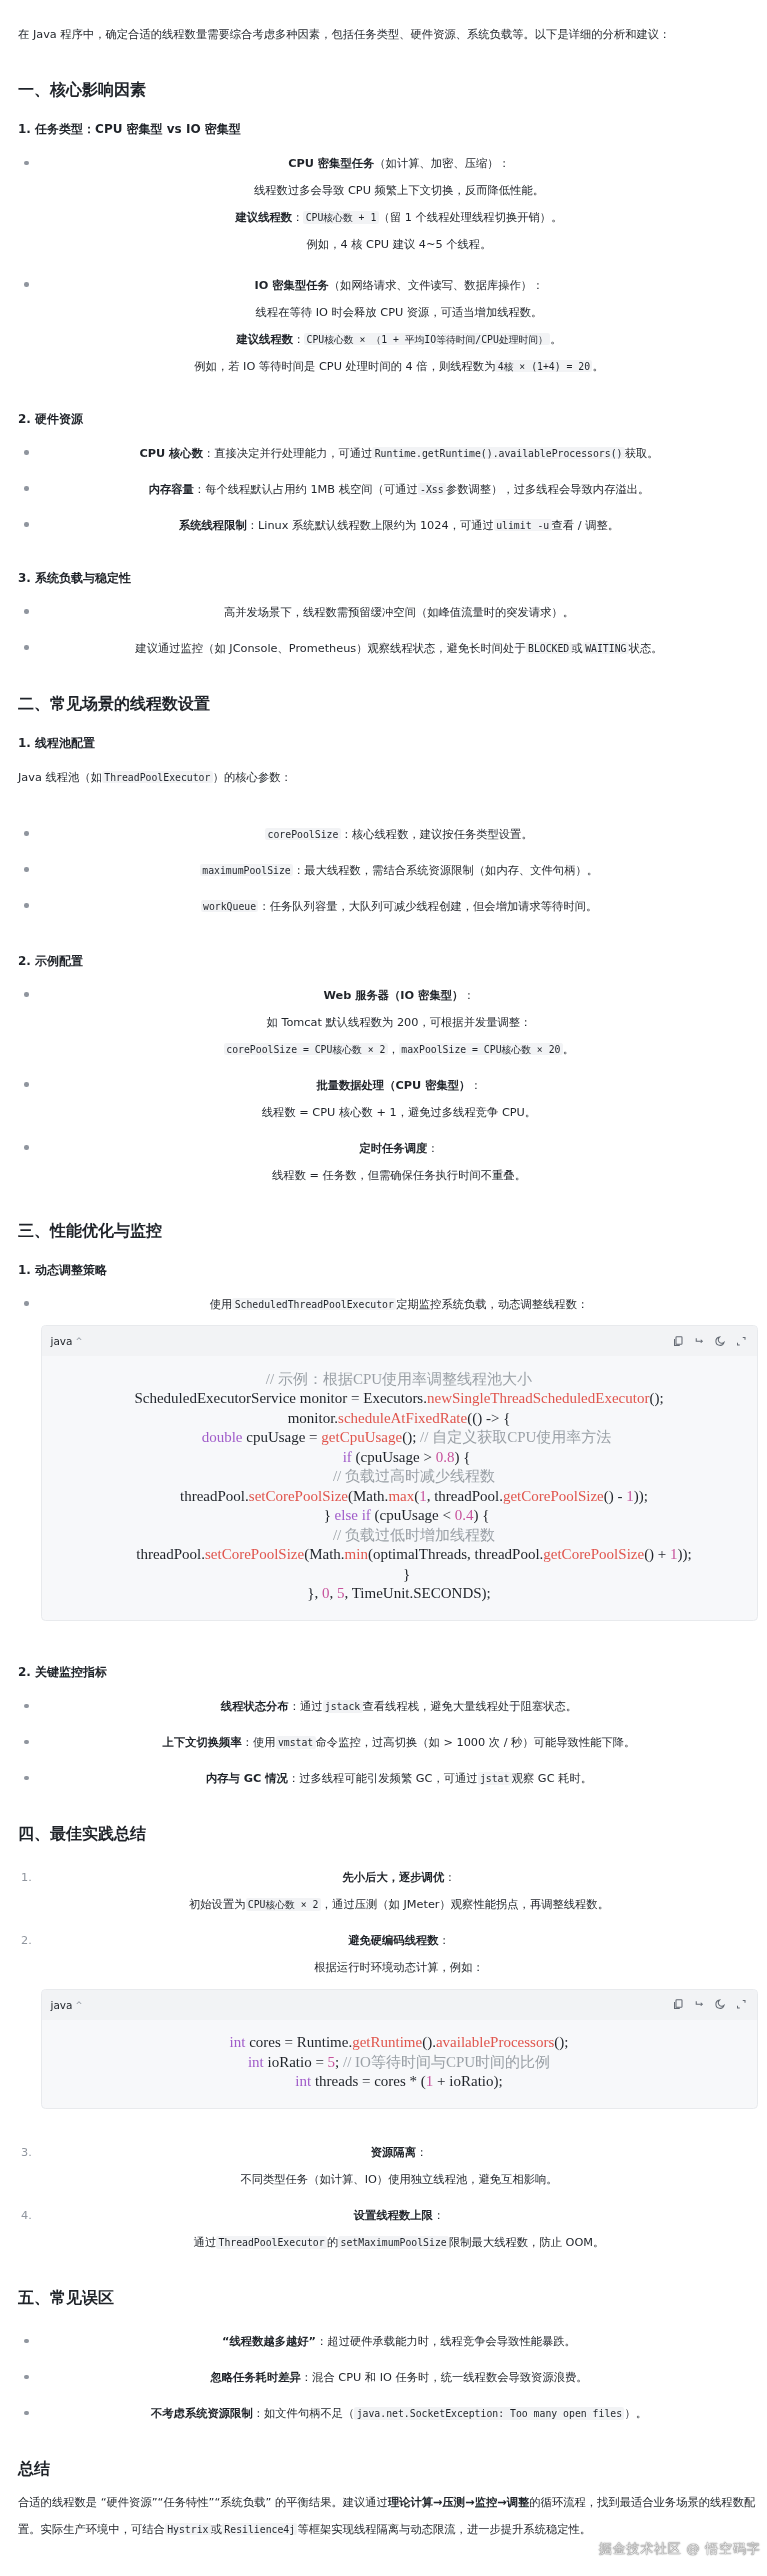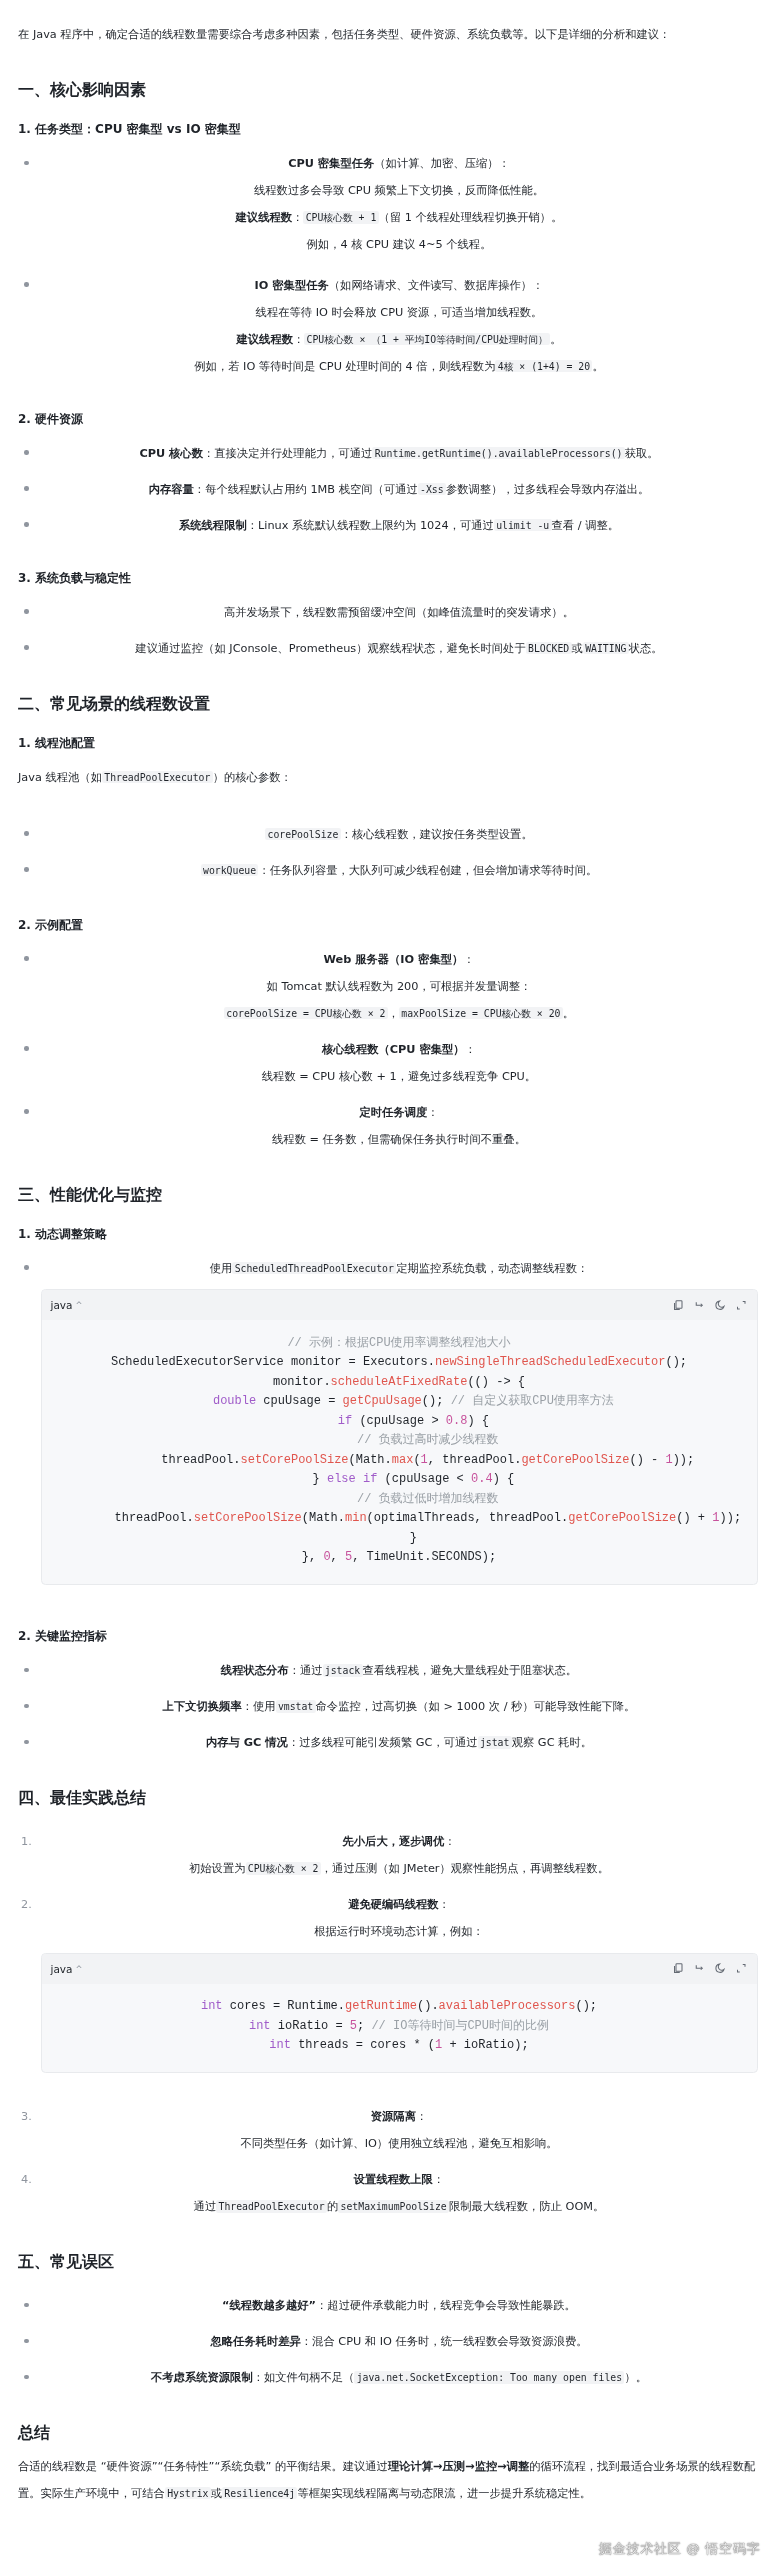--- a/index.html
+++ b/index.html
@@ -53,22 +53,22 @@
     height: 30px; background: #f2f3f5;
     display: flex; align-items: center; justify-content: space-between;
     padding: 0 10.5px 0 9px;
   }
   .code-lang { font-size: 10.5px; color: #1f2329; display: flex; align-items: center; gap: 3px; }
   .code-lang .caret { color: #8f959e; font-size: 8.3px; }
   .code-tools { display: flex; gap: 10.5px; align-items: center; }
   .tool { width: 10.5px; height: 10.5px; display: inline-flex; align-items: center; justify-content: center; cursor: pointer; }
   .tool svg { width: 10.5px; height: 10.5px; stroke: #646a73; fill: none; stroke-width: 1.4; }
   pre.code {
-    font-family: Liberation Mono, monospace;
-    font-size: 12px; line-height: 19.5px; padding: 13.5px 9px 16.5px 9px;
+    font-family: Liberation Serif, serif;
+    font-size: 15px; line-height: 19.5px; padding: 13.5px 9px 16.5px 9px;
     color: #1f2329; white-space: pre;
   }
   .cm { color: #9aa0a6; }
   .fn { color: #e0554d; }
   .kw { color: #a05cc9; }
   .nm { color: #c7529c; }
   .watermark {
     position: absolute; right: 7.5px; bottom: 18px;
     font-size: 13px; color: rgba(255,255,255,0.92);
     text-shadow: 0 0 1.5px #555, 0 0 0.8px #333;
@@ -123,34 +123,37 @@
       </li>
   </ul>
 
   <h2 class="h-sec">二、常见场景的线程数设置</h2>
   <h3 class="h-sub">1. 线程池配置</h3>
   <p class="para"><span>Java 线程池（如</span><code class="ic">ThreadPoolExecutor</code><span>）的核心参数：</span></p>
   <ul class="blist" style="margin-top:30px">
     <li style="margin-bottom:9px">
         <span class="line"><code class="ic">corePoolSize</code><span>：核心线程数，建议按任务类型设置。</span></span>
       </li>
+    <li style="margin-bottom:9px">
+        <span class="line"><code class="ic">maximumPoolSize</code><span>：最大线程数，需结合系统资源限制（如内存、文件句柄）。</span></span>
+      </li>
     <li>
         <span class="line"><code class="ic">workQueue</code><span>：任务队列容量，大队列可减少线程创建，但会增加请求等待时间。</span></span>
       </li>
   </ul>
 
   <h3 class="h-sub" style="margin-top:32px">2. 示例配置</h3>
   <ul class="blist">
     <li>
       <span class="line"><b>Web 服务器（IO 密集型）</b><span>：</span></span>
       <span class="line">如 Tomcat 默认线程数为 200，可根据并发量调整：</span>
       <span class="line"><code class="ic">corePoolSize = CPU核心数 × 2</code><span>，</span><code class="ic">maxPoolSize = CPU核心数 × 20</code><span>。</span></span>
     </li>
     <li style="margin-top:9px">
-      <span class="line"><b>核心线程数（CPU 密集型）</b><span>：</span></span>
+      <span class="line"><b>批量数据处理（CPU 密集型）</b><span>：</span></span>
       <span class="line">线程数 = CPU 核心数 + 1，避免过多线程竞争 CPU。</span>
     </li>
     <li style="margin-top:9px">
       <span class="line"><b>定时任务调度</b><span>：</span></span>
       <span class="line">线程数 = 任务数，但需确保任务执行时间不重叠。</span>
     </li>
   </ul>
 
   <h2 class="h-sec">三、性能优化与监控</h2>
   <h3 class="h-sub">1. 动态调整策略</h3>

